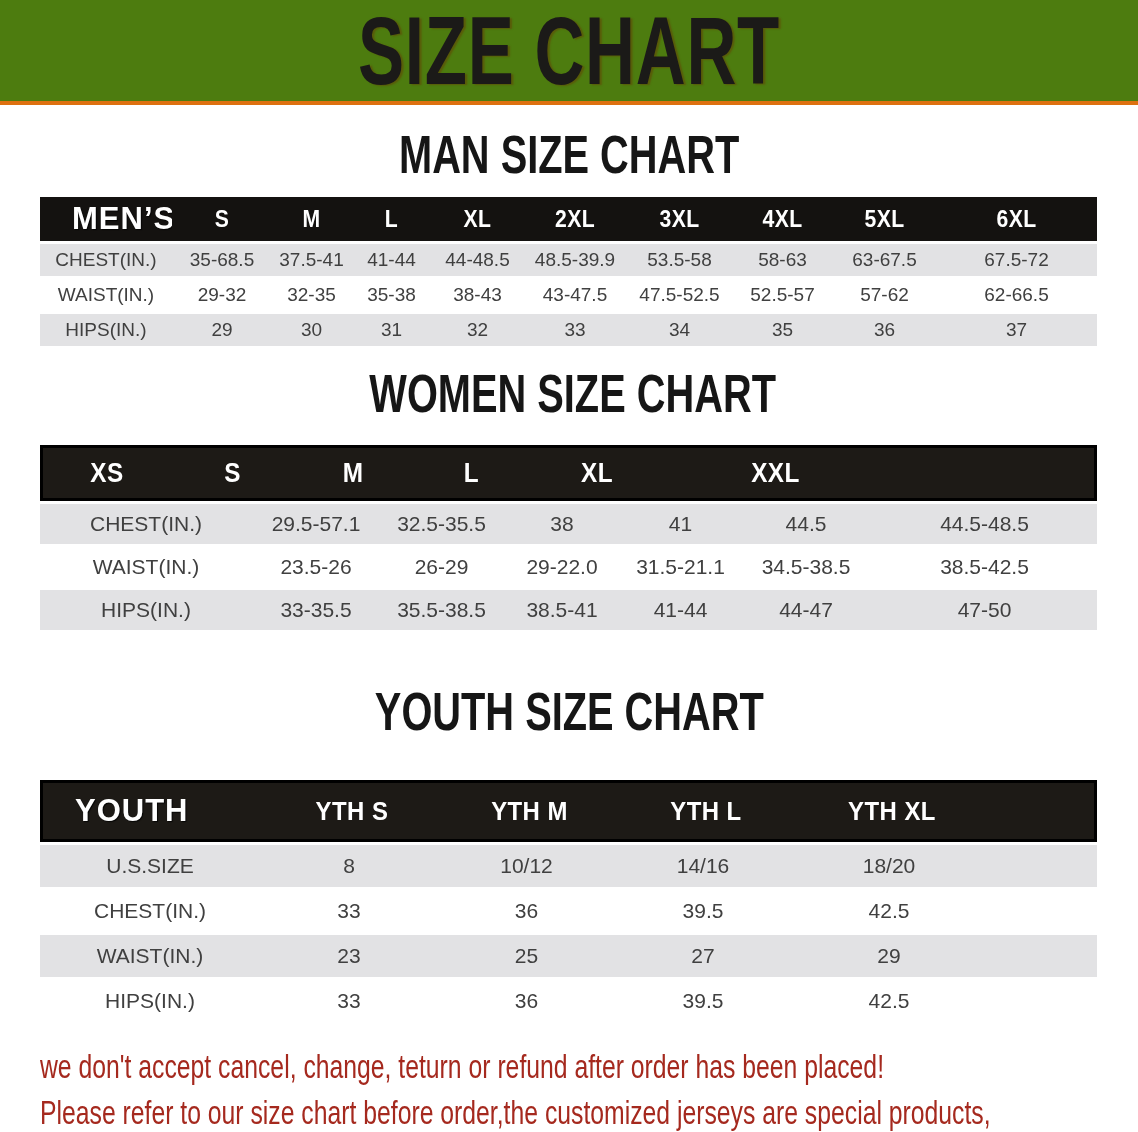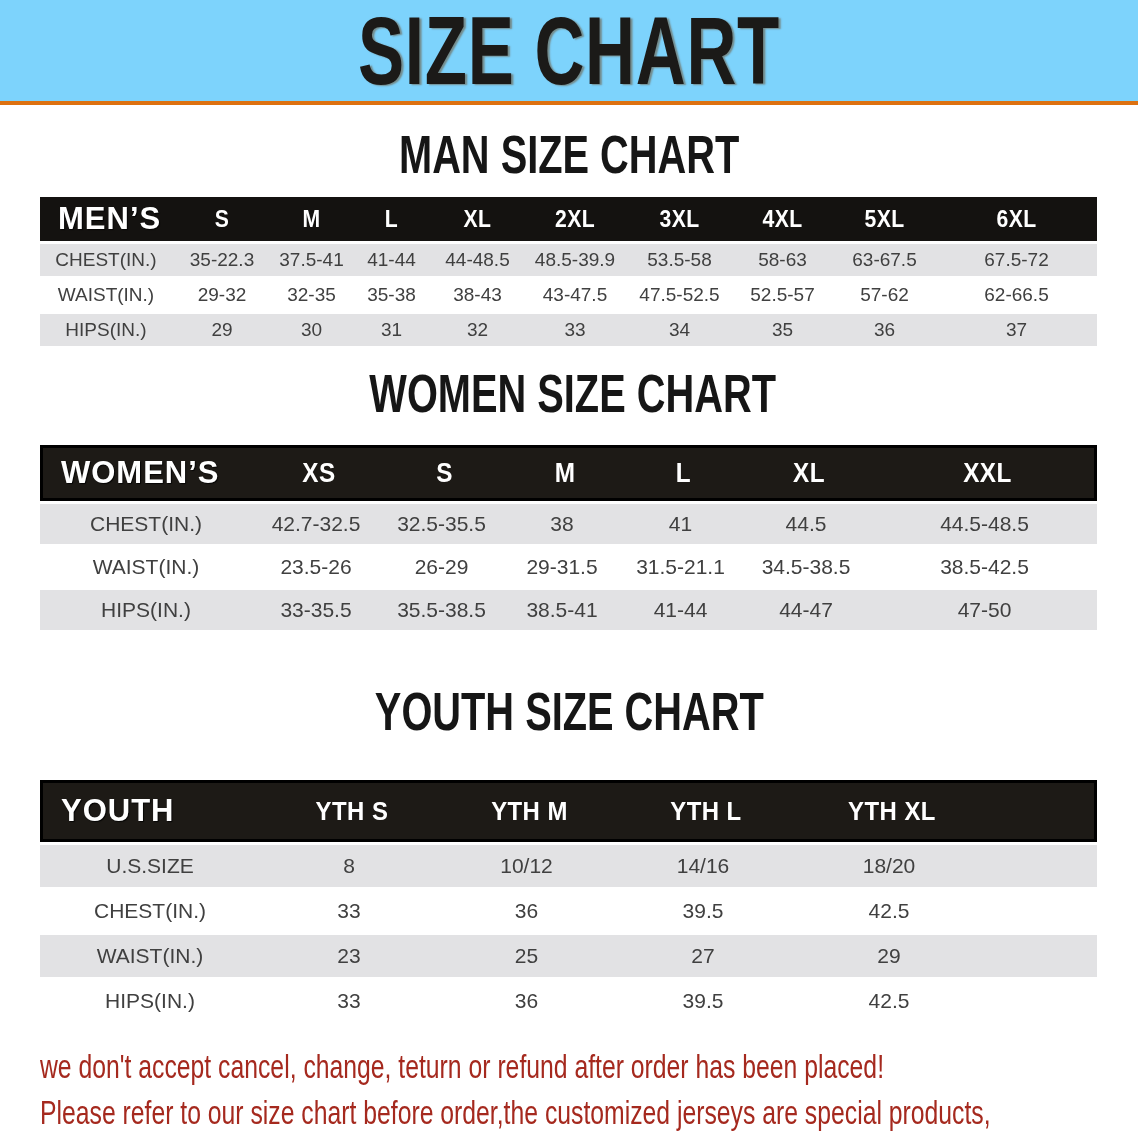--- a/index.html
+++ b/index.html
@@ -2,21 +2,21 @@
 <html><head>
 <meta charset="utf-8">
 <style>
   html,body{margin:0;padding:0;}
   body{
     width:1138px;height:1132px;background:#ffffff;overflow:hidden;
     font-family:"Liberation Sans", sans-serif;
   }
   
   .banner{
-    height:101px;background:#7dd3fc;border-bottom:4px solid #DD7110;
+    height:101px;background:#4d7c0f;border-bottom:4px solid #DD7110;
     display:flex;align-items:center;justify-content:center;
   }
   .banner-title{
     font-size:96px;font-weight:bold;color:#1b1a18;white-space:nowrap;
     transform:scale(0.72,1.0);letter-spacing:1px;
     text-shadow:3px 1px 2px rgba(105,50,0,.45);
   }
   
   .heading{text-align:center;line-height:48px;height:48px;}
   .heading-inner{
@@ -42,21 +42,21 @@
   #women-table .st-header{height:56px;}
   #youth-table .st-header{height:62px;margin-top:44px;}
   .st-row{display:flex;align-items:center;margin-top:3px;color:#404040;}
   #men-table .st-row{height:32px;font-size:19px;}
   #women-table .st-row{height:40px;font-size:21px;}
   #youth-table .st-row{height:42px;font-size:21px;}
   .st-row.gray{background:#E2E2E4;}
   .st-row.white{background:#ffffff;}
   .cell{flex:none;text-align:center;white-space:nowrap;overflow:hidden;}
   .header-label{
-    text-align:left;padding-left:18px;box-sizing:border-box;
+    text-align:left;padding-left:32px;box-sizing:border-box;
     font-weight:bold;letter-spacing:1px;
     text-shadow:1px 1px 1px rgba(0,0,0,.8);
   }
   #men-table .header-label{font-size:31px;}
   #women-table .header-label{font-size:31px;}
   #youth-table .header-label{font-size:31px;}
   .header-size{font-weight:600;letter-spacing:.5px;}
   #men-table .header-size{font-size:23px;transform:scaleX(.92);}
   #women-table .header-size{font-size:27px;transform:scaleX(.9);}
   #youth-table .header-size{font-size:26px;transform:scaleX(.92);}
@@ -87,21 +87,21 @@
       <div class="cell header-size" style="width: 81px;">L</div>
       <div class="cell header-size" style="width: 91px;">XL</div>
       <div class="cell header-size" style="width: 104px;">2XL</div>
       <div class="cell header-size" style="width: 105px;">3XL</div>
       <div class="cell header-size" style="width: 101px;">4XL</div>
       <div class="cell header-size" style="width: 103px;">5XL</div>
       <div class="cell header-size" style="width: 161px;">6XL</div>
     </div>
     <div class="st-row gray">
       <div class="cell row-label" style="width: 132px;">CHEST(IN.)</div>
-      <div class="cell row-value" style="width: 100px;">35-22.3</div>
+      <div class="cell row-value" style="width: 100px;">35-68.5</div>
       <div class="cell row-value" style="width: 79px;">37.5-41</div>
       <div class="cell row-value" style="width: 81px;">41-44</div>
       <div class="cell row-value" style="width: 91px;">44-48.5</div>
       <div class="cell row-value" style="width: 104px;">48.5-39.9</div>
       <div class="cell row-value" style="width: 105px;">53.5-58</div>
       <div class="cell row-value" style="width: 101px;">58-63</div>
       <div class="cell row-value" style="width: 103px;">63-67.5</div>
       <div class="cell row-value" style="width: 161px;">67.5-72</div>
     </div>
     <div class="st-row white">
@@ -128,42 +128,41 @@
       <div class="cell row-value" style="width: 103px;">36</div>
       <div class="cell row-value" style="width: 161px;">37</div>
     </div>
   </div>
 
 <div class="heading" id="women-heading">
   <span class="heading-inner">WOMEN SIZE CHART</span>
 </div>
 <div class="size-table" id="women-table">
     <div class="st-header bordered">
-      <div class="cell header-label" style="width: 212px;">WOMEN’S</div>
       <div class="cell header-size" style="width: 128px;">XS</div>
       <div class="cell header-size" style="width: 123px;">S</div>
       <div class="cell header-size" style="width: 118px;">M</div>
       <div class="cell header-size" style="width: 119px;">L</div>
       <div class="cell header-size" style="width: 132px;">XL</div>
       <div class="cell header-size" style="width: 225px;">XXL</div>
     </div>
     <div class="st-row gray">
       <div class="cell row-label" style="width: 212px;">CHEST(IN.)</div>
-      <div class="cell row-value" style="width: 128px;">42.7-32.5</div>
+      <div class="cell row-value" style="width: 128px;">29.5-57.1</div>
       <div class="cell row-value" style="width: 123px;">32.5-35.5</div>
       <div class="cell row-value" style="width: 118px;">38</div>
       <div class="cell row-value" style="width: 119px;">41</div>
       <div class="cell row-value" style="width: 132px;">44.5</div>
       <div class="cell row-value" style="width: 225px;">44.5-48.5</div>
     </div>
     <div class="st-row white">
       <div class="cell row-label" style="width: 212px;">WAIST(IN.)</div>
       <div class="cell row-value" style="width: 128px;">23.5-26</div>
       <div class="cell row-value" style="width: 123px;">26-29</div>
-      <div class="cell row-value" style="width: 118px;">29-31.5</div>
+      <div class="cell row-value" style="width: 118px;">29-22.0</div>
       <div class="cell row-value" style="width: 119px;">31.5-21.1</div>
       <div class="cell row-value" style="width: 132px;">34.5-38.5</div>
       <div class="cell row-value" style="width: 225px;">38.5-42.5</div>
     </div>
     <div class="st-row gray">
       <div class="cell row-label" style="width: 212px;">HIPS(IN.)</div>
       <div class="cell row-value" style="width: 128px;">33-35.5</div>
       <div class="cell row-value" style="width: 123px;">35.5-38.5</div>
       <div class="cell row-value" style="width: 118px;">38.5-41</div>
       <div class="cell row-value" style="width: 119px;">41-44</div>

